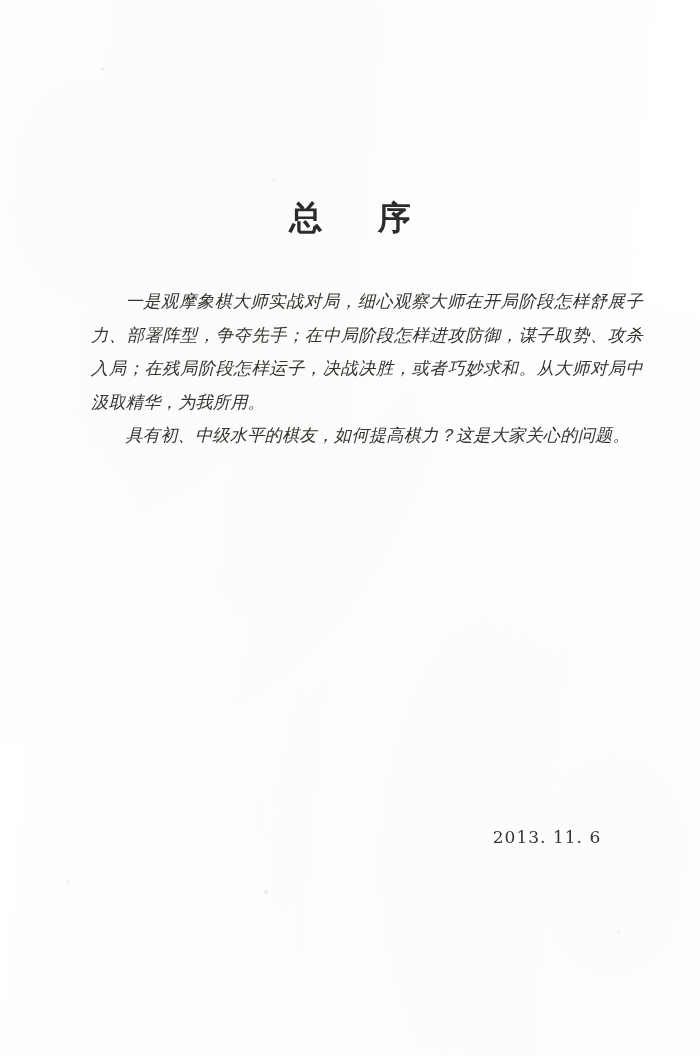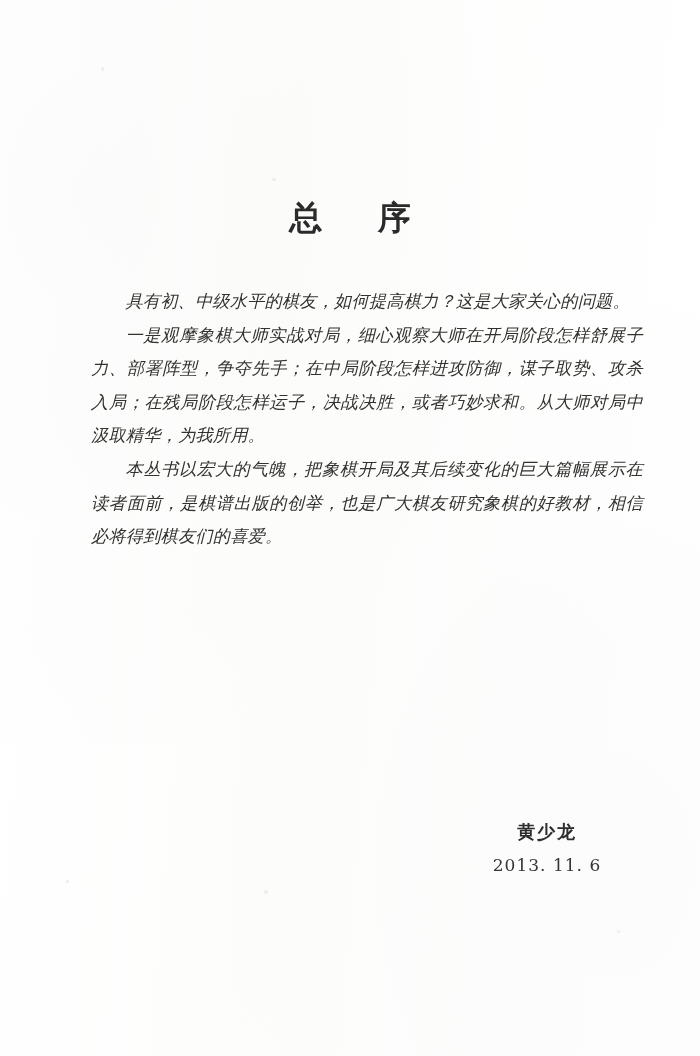--- a/index.html
+++ b/index.html
@@ -132,27 +132,25 @@
   <div class="speck" style="left:272px; top:178px; width:4px; height:3px;"></div>
   <div class="speck" style="left:264px; top:890px; width:4px; height:4px;"></div>
   <div class="speck" style="left:66px; top:880px; width:3px; height:3px;"></div>
   <div class="speck" style="left:617px; top:930px; width:3px; height:3px;"></div>
 
   <div class="content">
 
     <div class="doc-title">总　序</div>
 
     <div class="body-block">
+      <p class="para">一是观摩象棋大师实战对局，细心观察大师在开局阶段怎样舒展子力、部署阵型，争夺先手；在中局阶段怎样进攻防御，谋子取势、攻杀入局；在残局阶段怎样运子，决战决胜，或者巧妙求和。从大师对局中汲取精华，为我所用。</p>
       <p class="para">具有初、中级水平的棋友，如何提高棋力？这是大家关心的问题。</p>
-      <p class="para">一是观摩象棋大师实战对局，细心观察大师在开局阶段怎样舒展子力、部署阵型，争夺先手；在中局阶段怎样进攻防御，谋子取势、攻杀入局；在残局阶段怎样运子，决战决胜，或者巧妙求和。从大师对局中汲取精华，为我所用。</p>
-      <p class="para">本丛书以宏大的气魄，把象棋开局及其后续变化的巨大篇幅展示在读者面前，是棋谱出版的创举，也是广大棋友研究象棋的好教材，相信必将得到棋友们的喜爱。</p>
     </div>
 
     <div class="signature-block">
-      <div class="sig-name">黄少龙</div>
       <div class="sig-date">2013. 11. 6</div>
     </div>
 
   </div>
 
   <div class="watermark">
     
   </div>
 
 </div>

